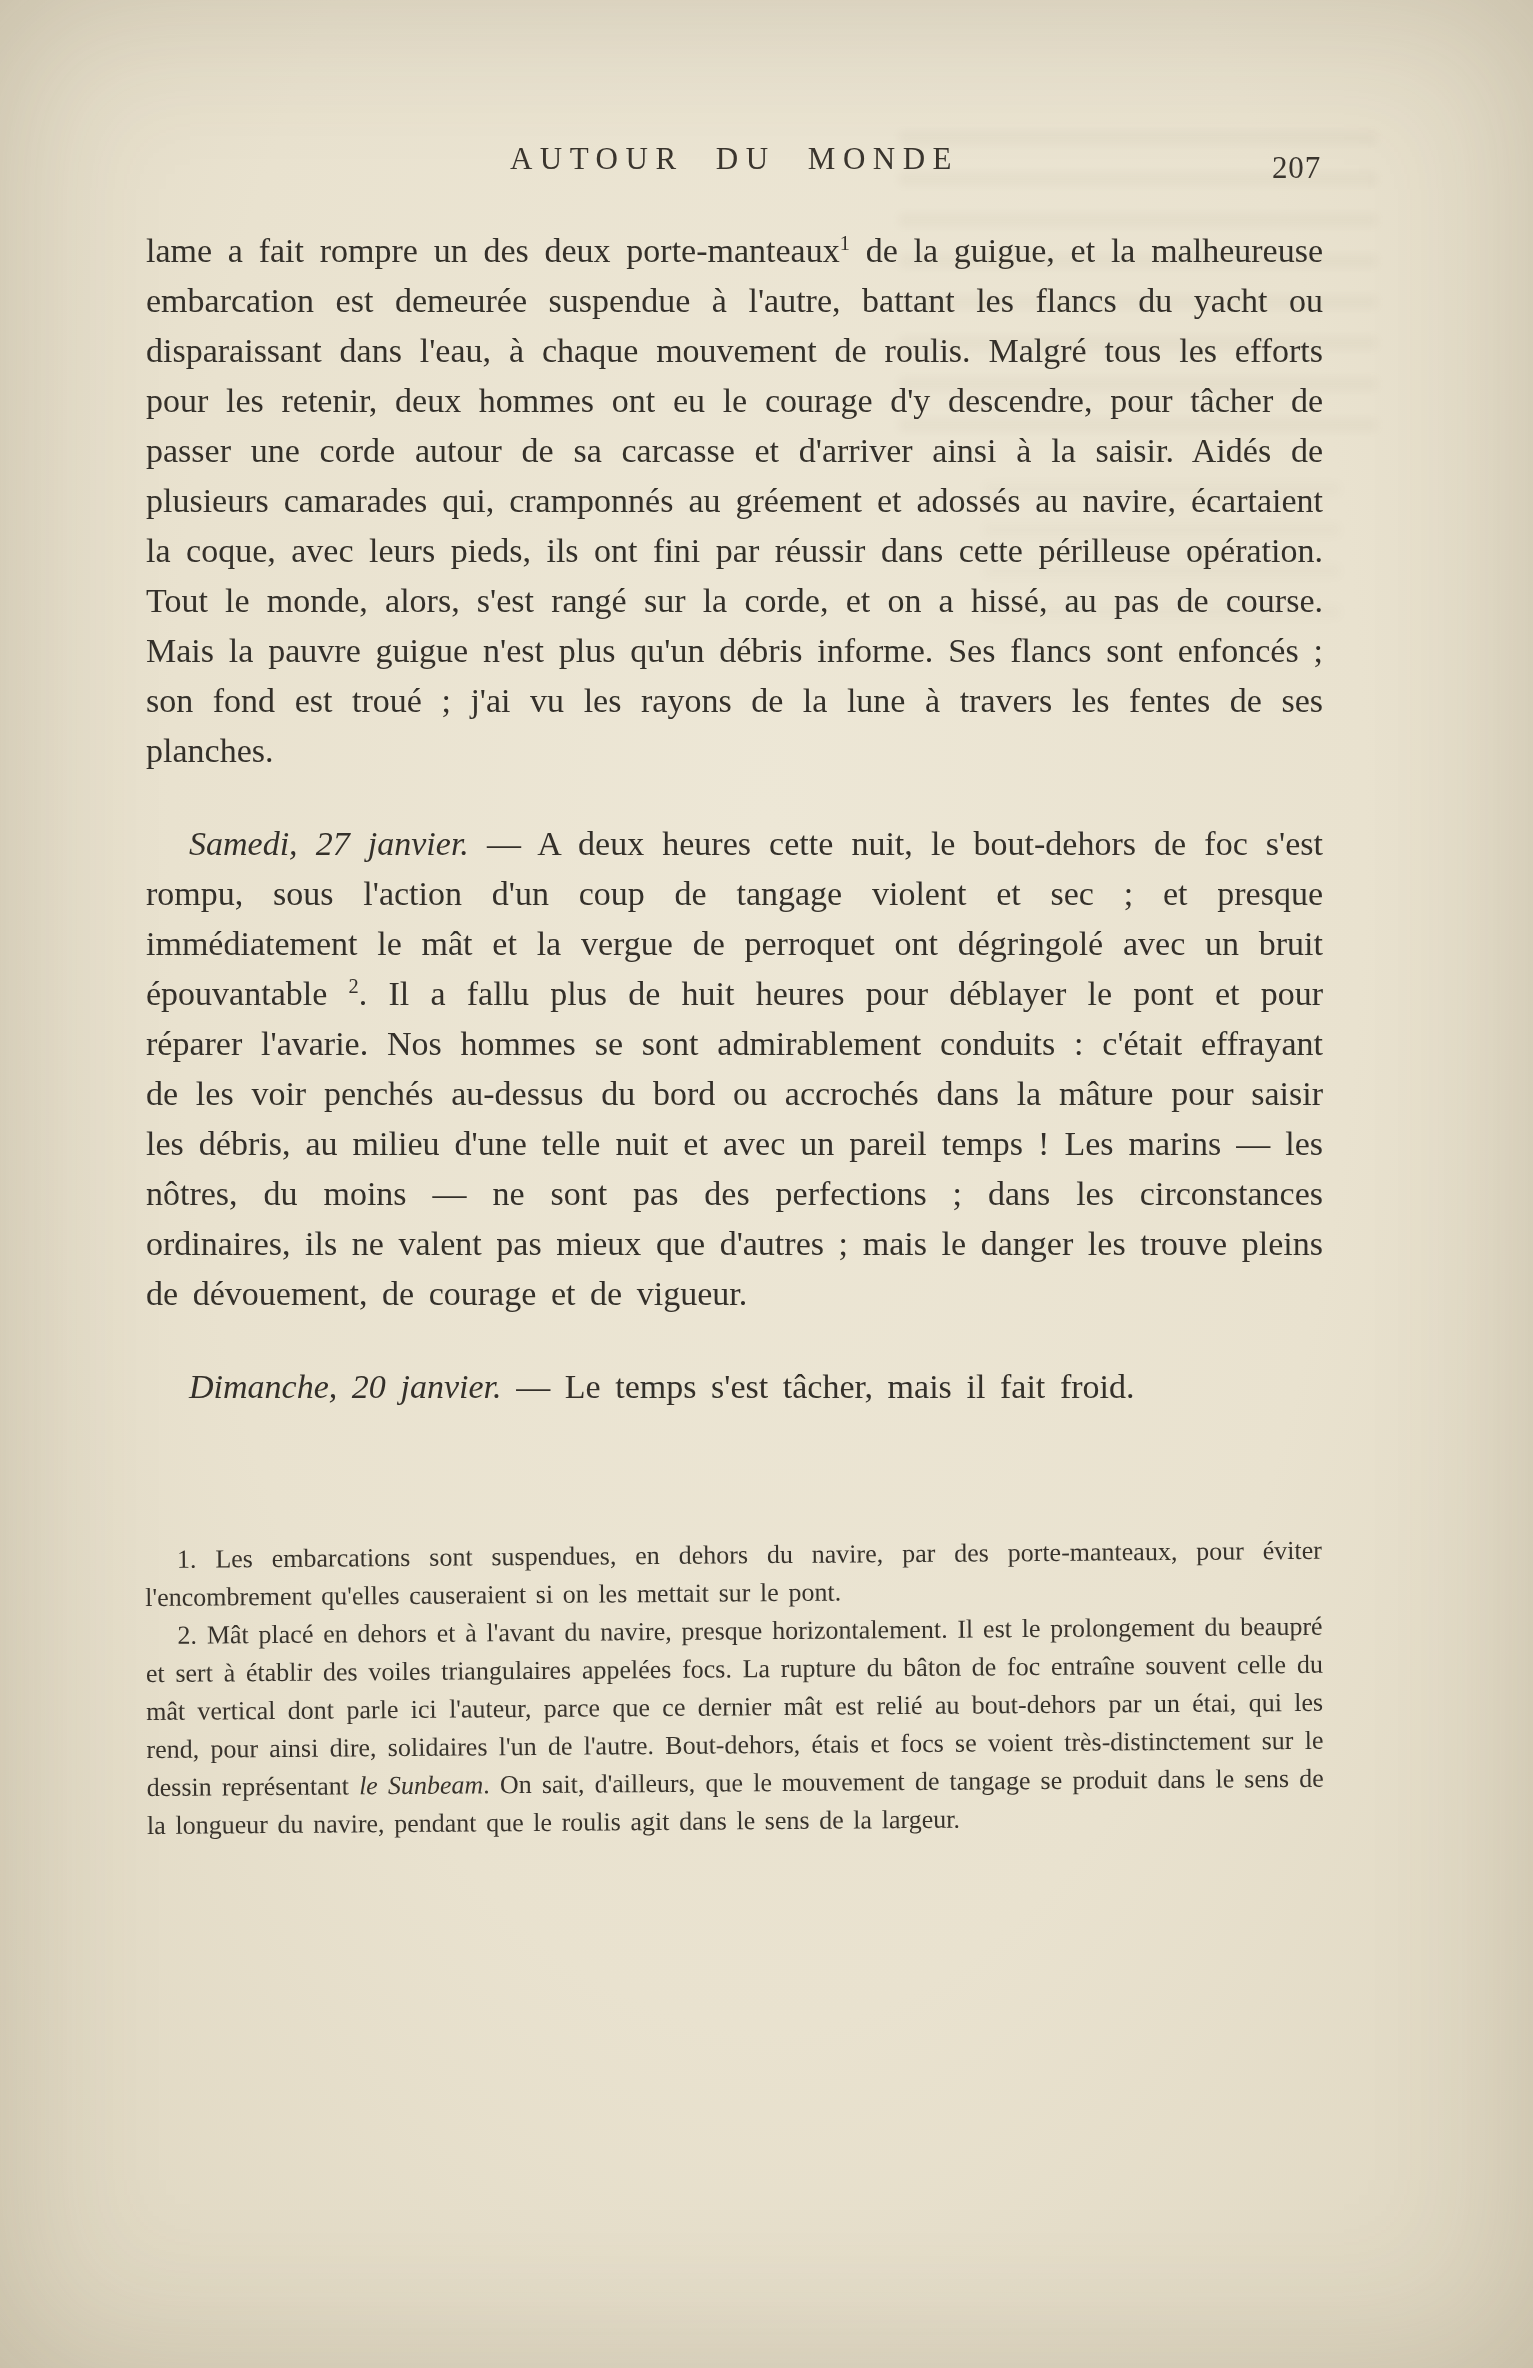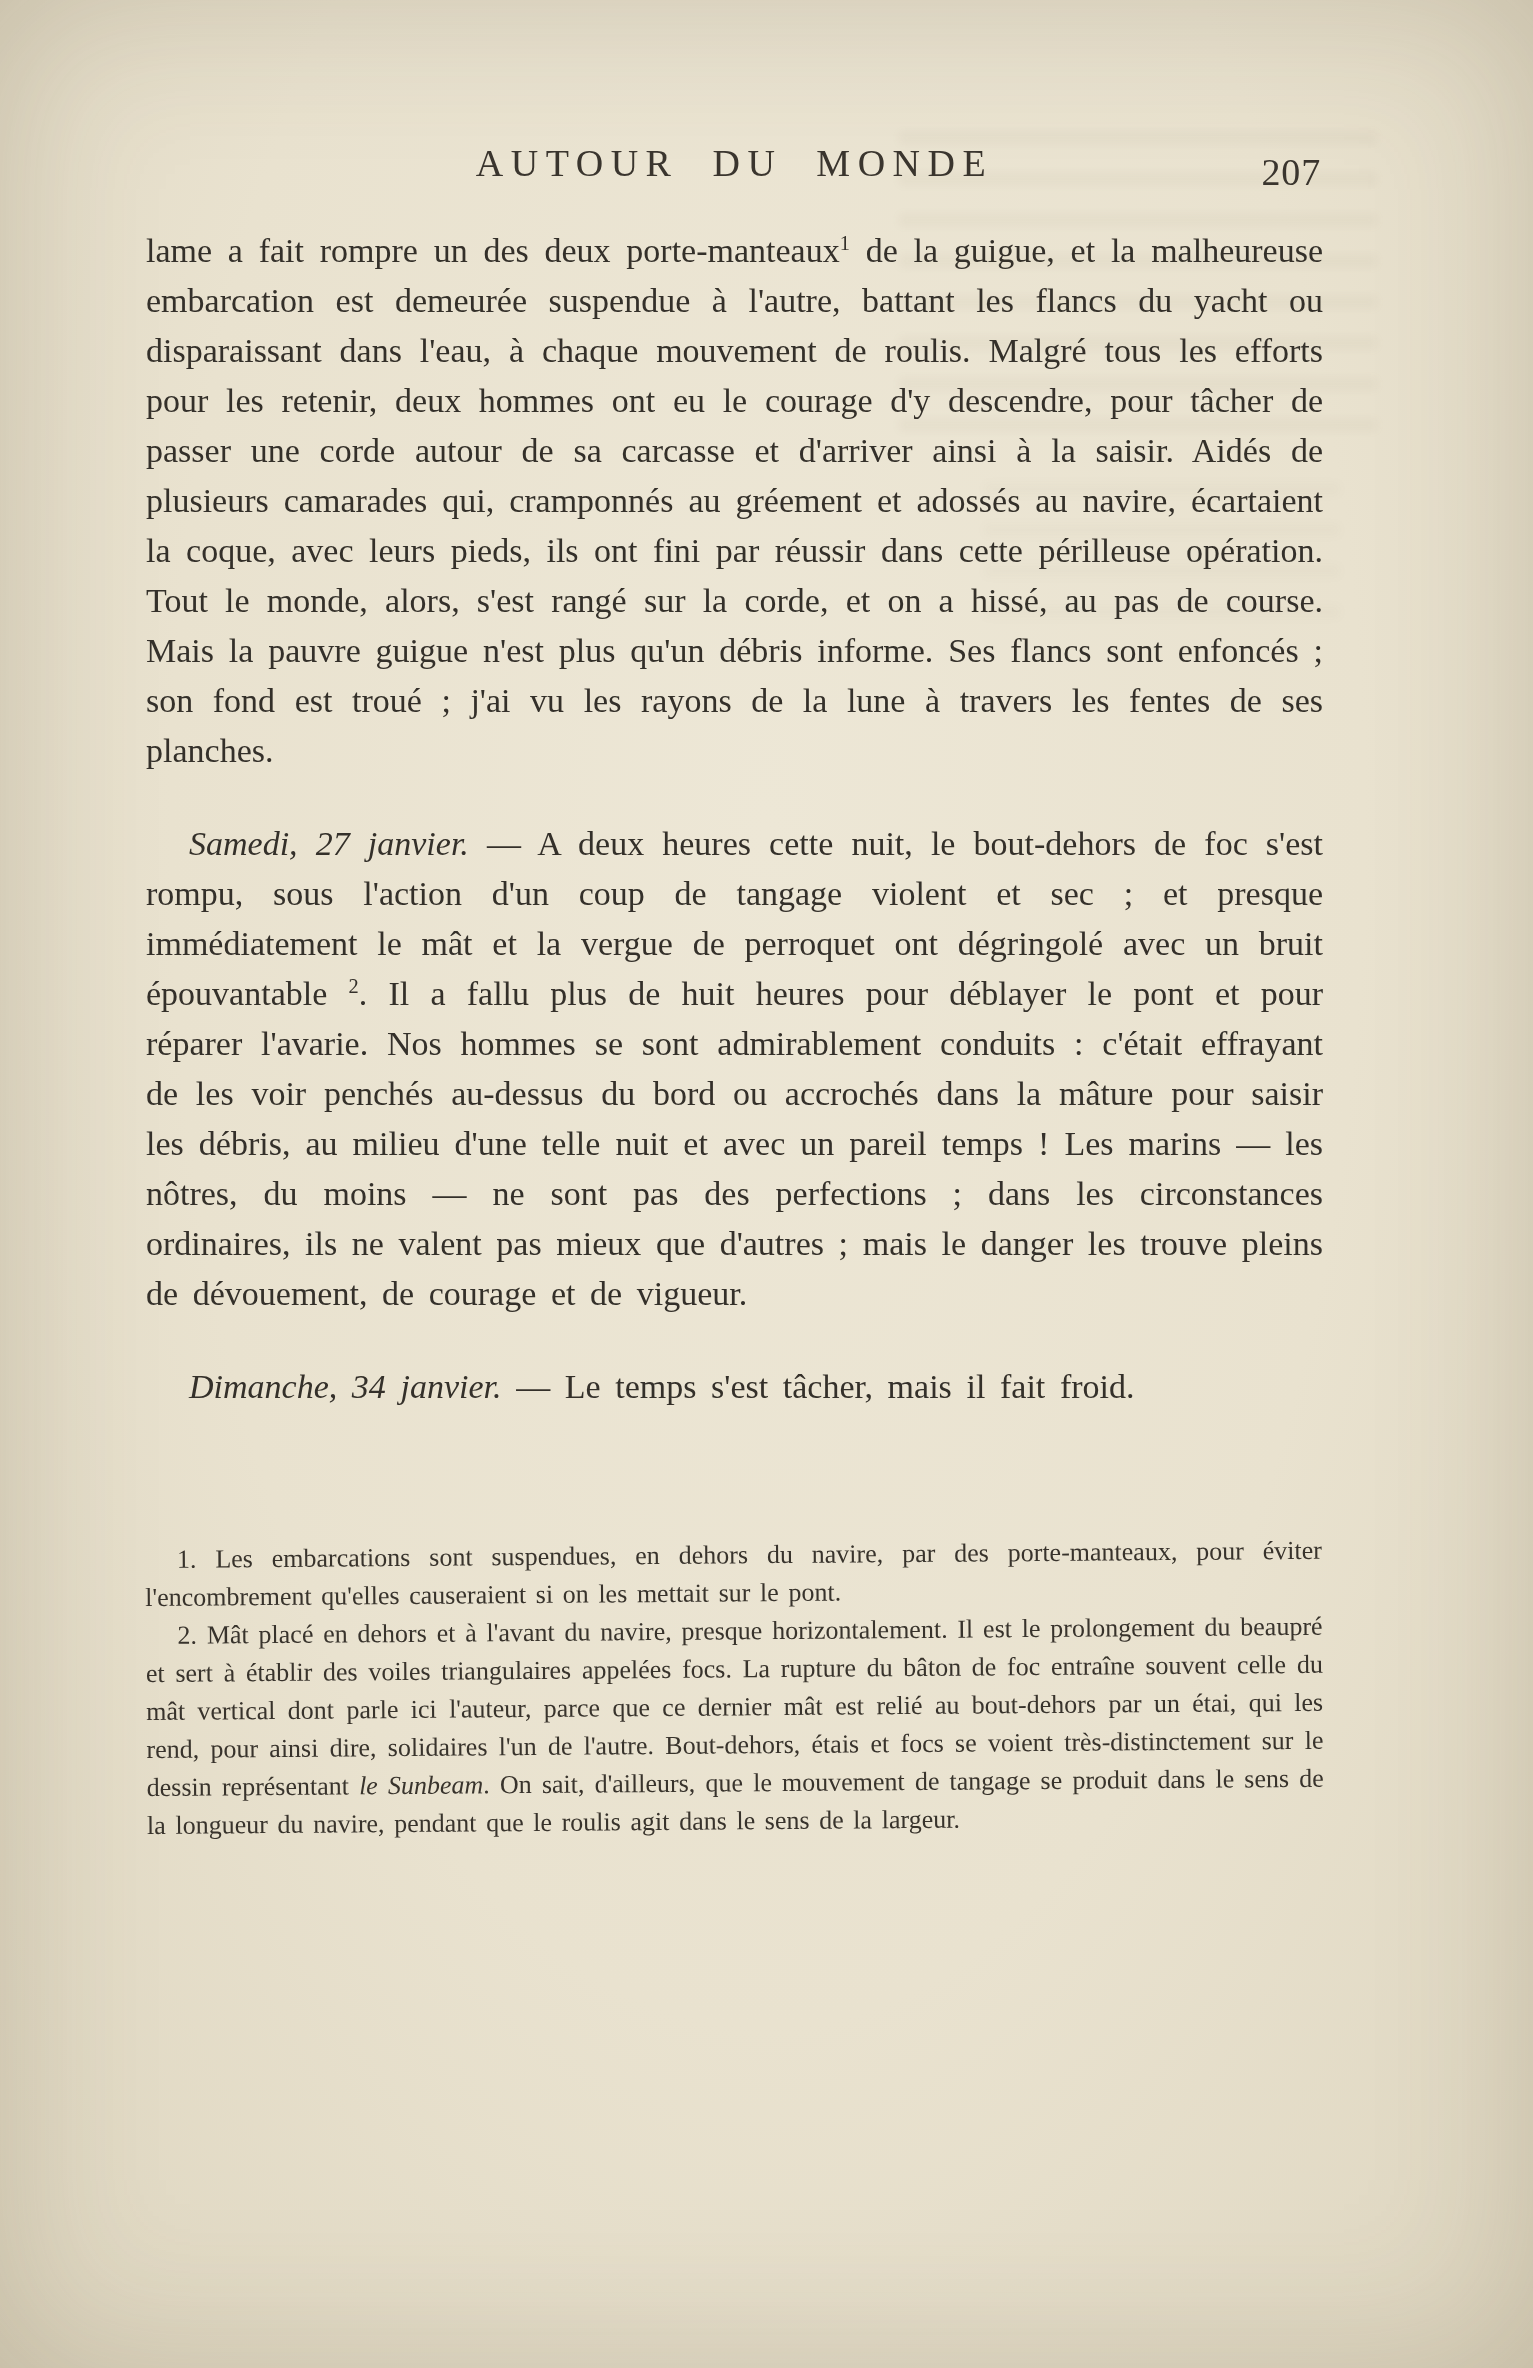--- a/index.html
+++ b/index.html
@@ -28,21 +28,21 @@
       transparent 12px, transparent 41px);
   }
   .ghost-a{left:899px;top:112px;width:478px;height:319px;}
   .ghost-b{left:984px;top:468px;width:356px;height:150px;opacity:0.28;}
 
   .column{
     position:absolute;left:146px;top:141px;width:1177px;
   }
   .running-head{
     position:relative;height:41px;
-    font-size:38px;letter-spacing:7.5px;word-spacing:17px;
+    font-size:31px;letter-spacing:7.5px;word-spacing:17px;
     text-align:center;color:#3a352e;
   }
   .page-num{
     position:absolute;right:1.9px;top:9px;
     letter-spacing:0.9px;word-spacing:normal;
   }
   .body-text{
     margin-top:44px;
     font-size:34px;line-height:50px;
     text-align:justify;word-spacing:0.18em;
@@ -73,21 +73,21 @@
   <div class="column">
 
     <header class="running-head">
       <span>AUTOUR DU MONDE</span>
       <span class="page-num">207</span>
     </header>
 
     <main class="body-text">
       <p class="para"><span>lame a fait rompre un des deux porte-manteaux</span><span class="sup">1</span><span> de la guigue, et la malheureuse embarcation est demeurée suspendue à l'autre, battant les flancs du yacht ou disparaissant dans l'eau, à chaque mouvement de roulis. Malgré tous les efforts pour les retenir, deux hommes ont eu le courage d'y descendre, pour tâcher de passer une corde autour de sa carcasse et d'arriver ainsi à la saisir. Aidés de plusieurs camarades qui, cramponnés au gréement et adossés au navire, écartaient la coque, avec leurs pieds, ils ont fini par réussir dans cette périlleuse opération. Tout le monde, alors, s'est rangé sur la corde, et on a hissé, au pas de course. Mais la pauvre guigue n'est plus qu'un débris informe. Ses flancs sont enfoncés ; son fond est troué ; j'ai vu les rayons de la lune à travers les fentes de ses planches.</span></p>
       <p class="para indent"><span class="italic">Samedi, 27 janvier.</span><span> — A deux heures cette nuit, le bout-dehors de foc s'est rompu, sous l'action d'un coup de tangage violent et sec ; et presque immédiatement le mât et la vergue de perroquet ont dégringolé avec un bruit épouvantable </span><span class="sup">2</span><span>. Il a fallu plus de huit heures pour déblayer le pont et pour réparer l'avarie. Nos hommes se sont admirablement conduits : c'était effrayant de les voir penchés au-dessus du bord ou accrochés dans la mâture pour saisir les débris, au milieu d'une telle nuit et avec un pareil temps ! Les marins — les nôtres, du moins — ne sont pas des perfections ; dans les circonstances ordinaires, ils ne valent pas mieux que d'autres ; mais le danger les trouve pleins de dévouement, de courage et de vigueur.</span></p>
-      <p class="para indent"><span class="italic">Dimanche, 34 janvier.</span><span> — Le temps s'est tâcher, mais il fait froid.</span></p>
+      <p class="para indent"><span class="italic">Dimanche, 20 janvier.</span><span> — Le temps s'est tâcher, mais il fait froid.</span></p>
 
       <section class="footnotes">
         <p class="footnote"><span>1. Les embarcations sont suspendues, en dehors du navire, par des porte-manteaux, pour éviter l'encombrement qu'elles causeraient si on les mettait sur le pont.</span></p>
         <p class="footnote"><span>2. Mât placé en dehors et à l'avant du navire, presque horizontalement. Il est le prolongement du beaupré et sert à établir des voiles triangulaires appelées focs. La rupture du bâton de foc entraîne souvent celle du mât vertical dont parle ici l'auteur, parce que ce dernier mât est relié au bout-dehors par un étai, qui les rend, pour ainsi dire, solidaires l'un de l'autre. Bout-dehors, étais et focs se voient très-distinctement sur le dessin représentant </span><span class="italic">le Sunbeam</span><span>. On sait, d'ailleurs, que le mouvement de tangage se produit dans le sens de la longueur du navire, pendant que le roulis agit dans le sens de la largeur.</span></p>
       </section>
     </main>
 
   </div>
 </div>
 

